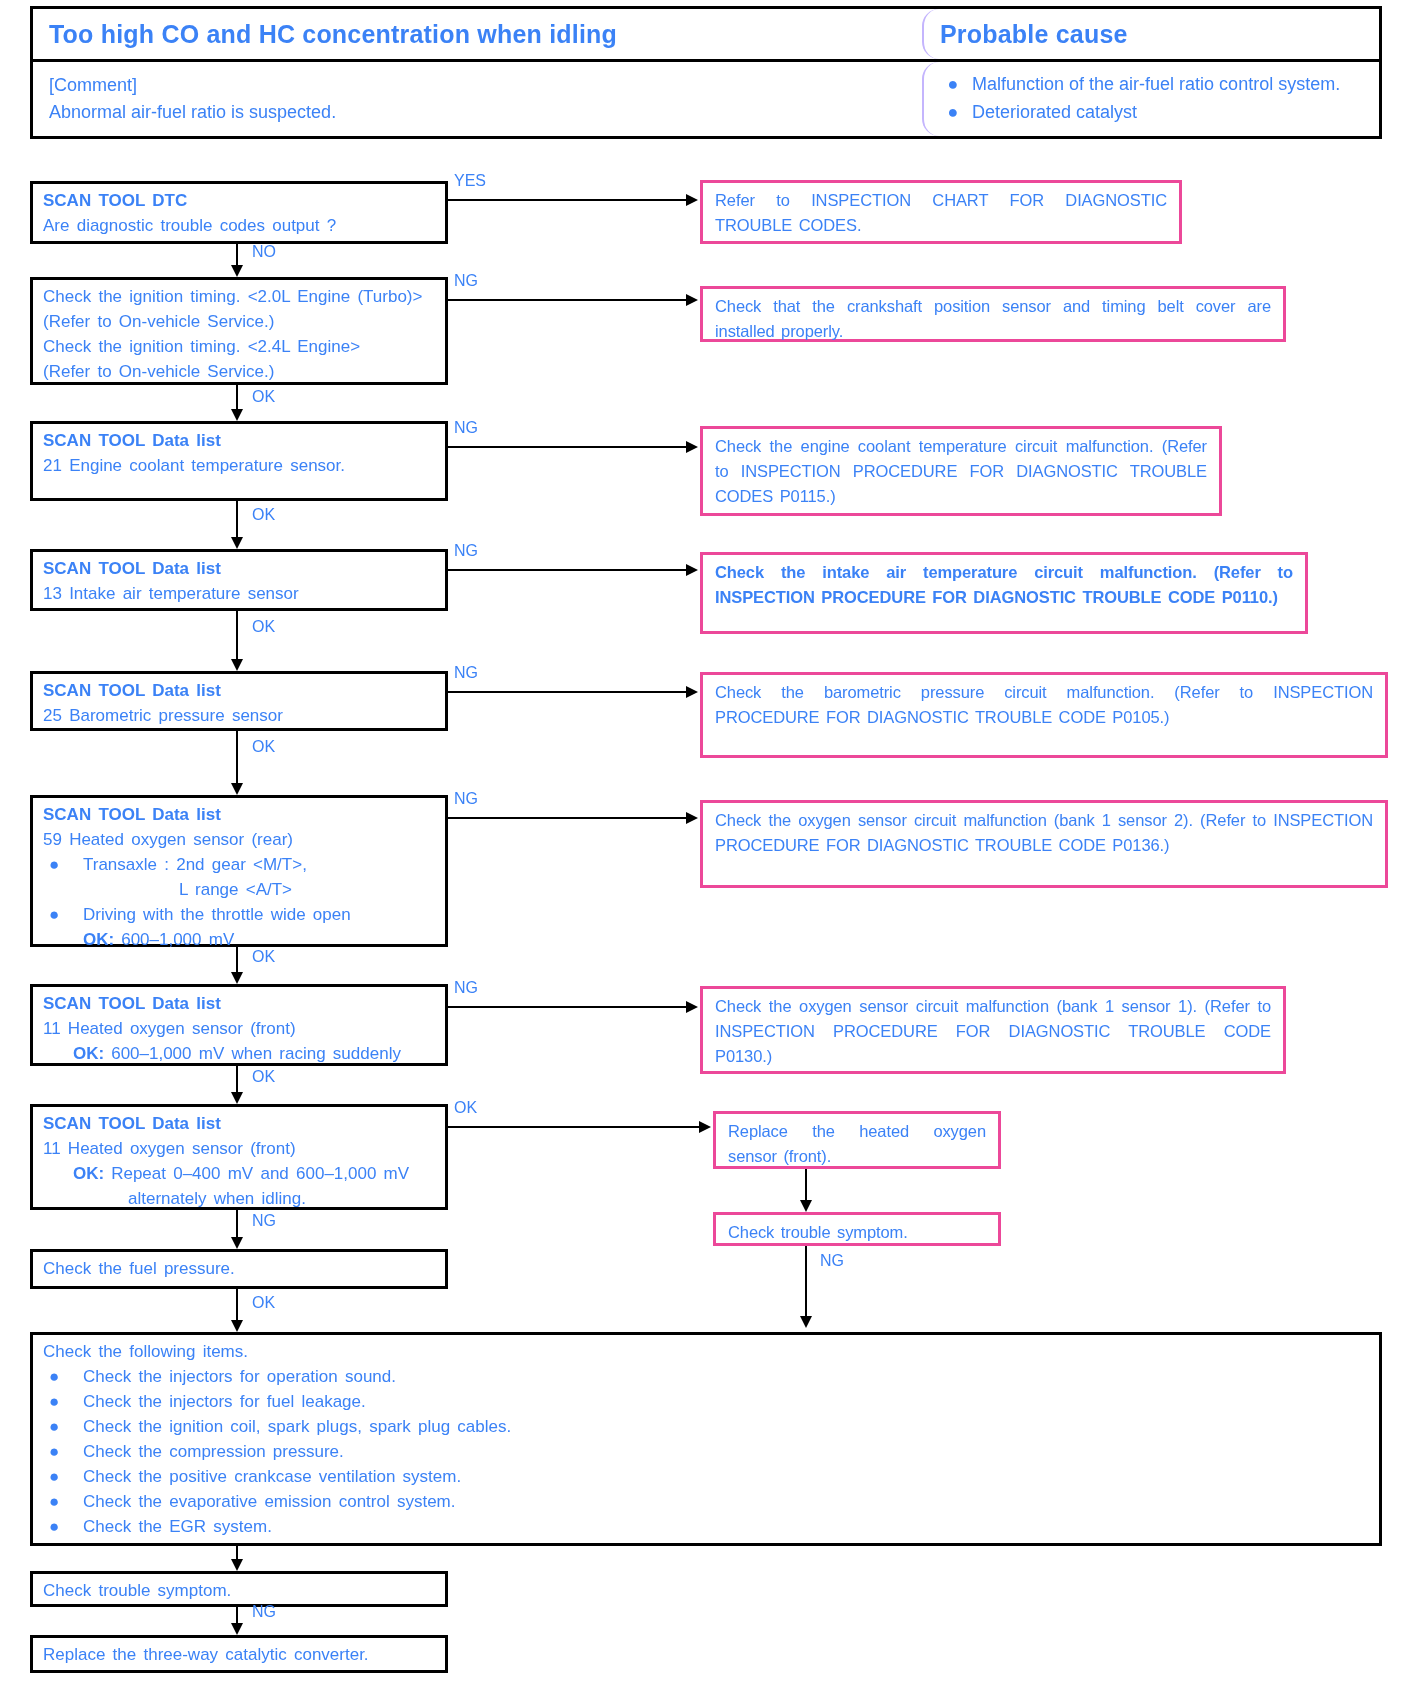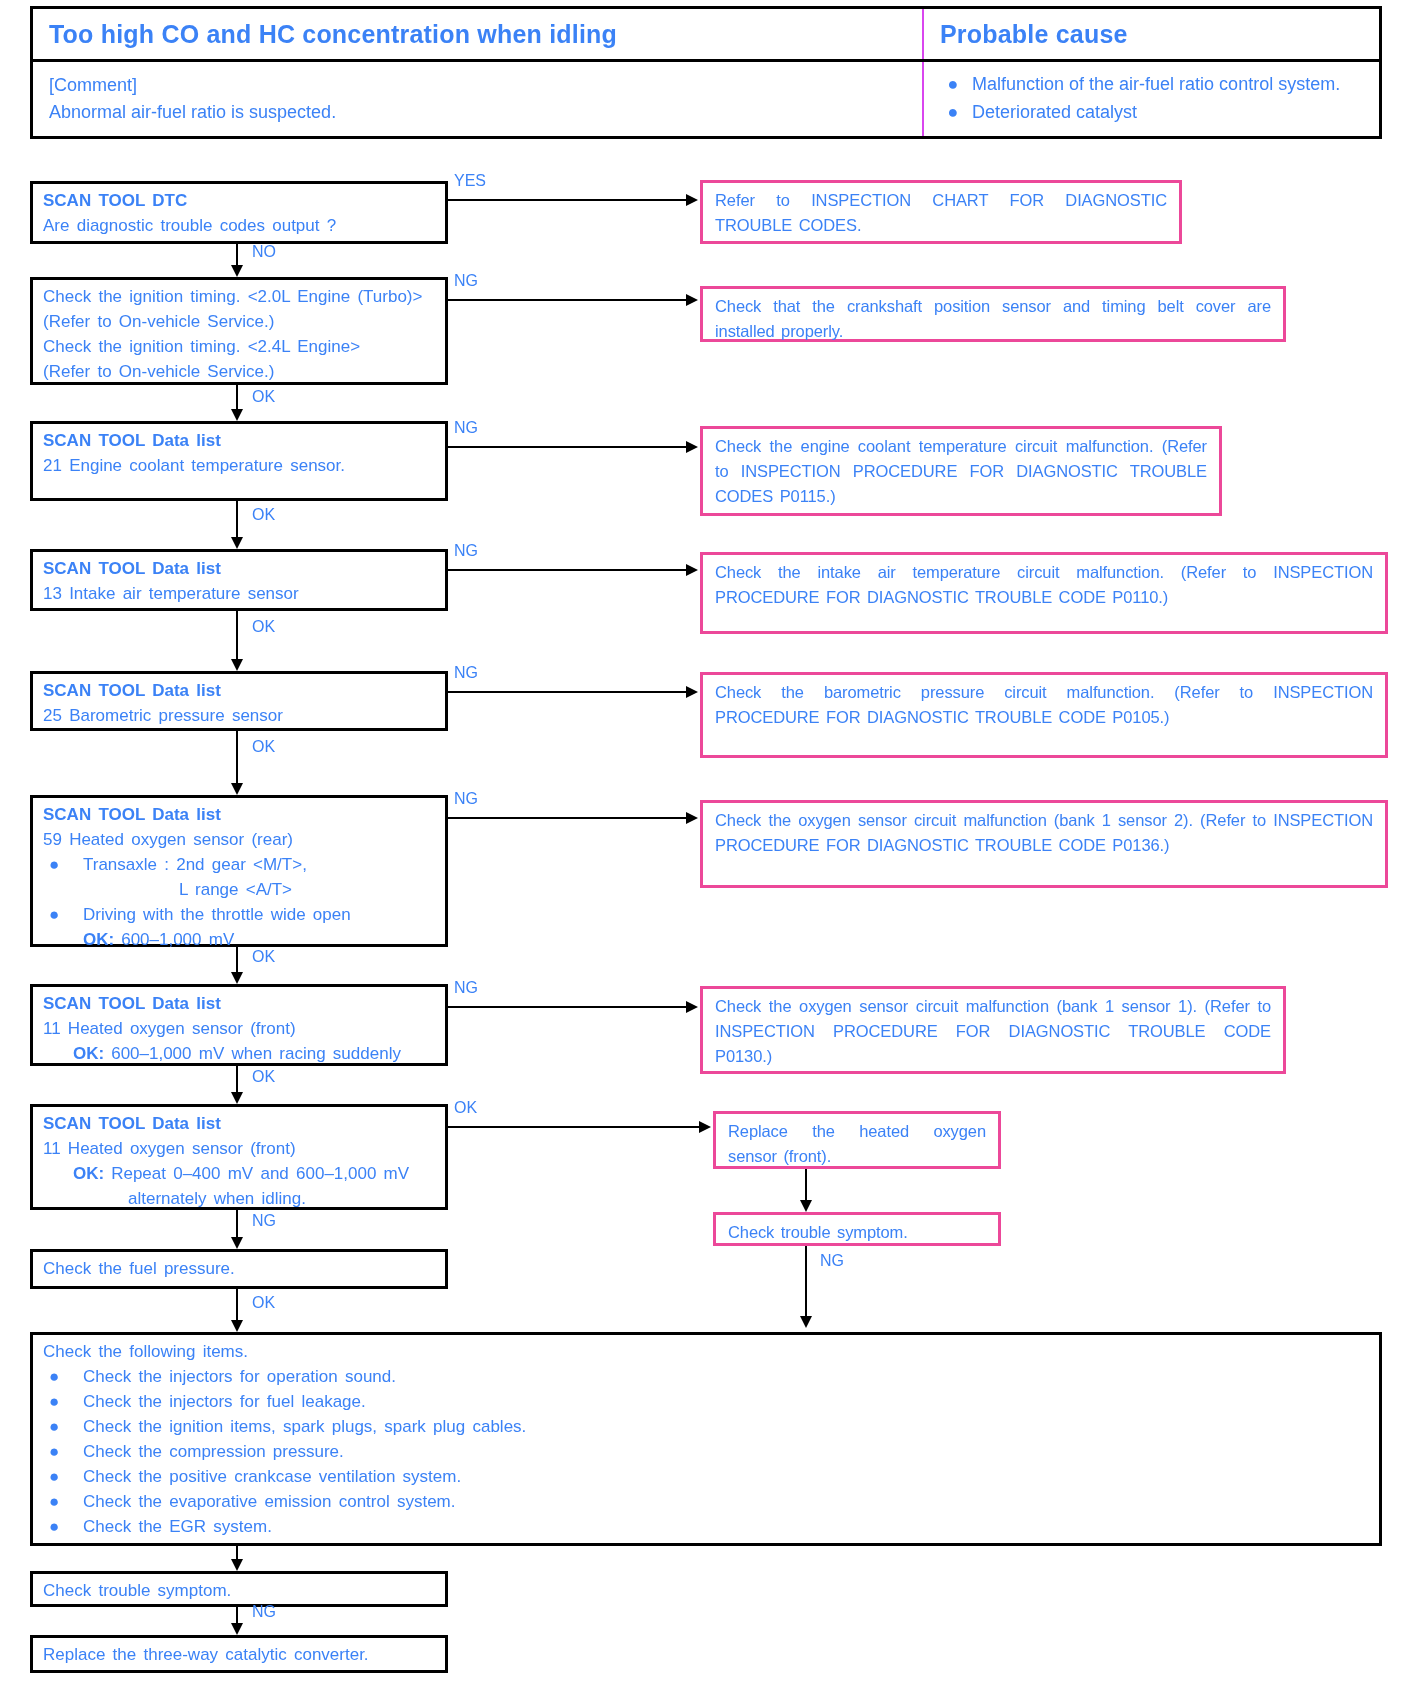--- a/index.html
+++ b/index.html
@@ -5,21 +5,21 @@
   html,body{margin:0;padding:0;background:#e8e8e8;}
   .page{
     position:relative;width:1408px;height:1702px;background:#ffffff;
     font-family:"Liberation Sans", sans-serif;color:#3b82f6;overflow:hidden;
   }
   
   .htable{position:absolute;left:30px;top:6px;width:1352px;border:3px solid #000;box-sizing:border-box;background:#fff;}
   .hrow1{display:flex;border-bottom:3px solid #000;}
   .hrow2{display:flex;align-items:flex-end;}
   .hcell-l{width:889px;box-sizing:border-box;}
-  .hcell-r{flex:1;border-left:2px solid #d946ef;box-sizing:border-box;}
+  .hcell-r{flex:1;border-left:2px solid #c4b5fd;box-sizing:border-box;border-radius:17px;}
   .htitle{font-size:25px;font-weight:bold;padding:11px 16px 10px 16px;letter-spacing:.2px;}
   .hcomment{font-size:18px;line-height:27px;padding:8px 16px 10px 16px;}
   .hcauses{font-size:18px;line-height:28px;padding:8px 10px 10px 10px;}
   .crow{display:flex;}
   .crow .bul-dot{width:38px;text-align:center;flex:none;}
   
   .sbox{position:absolute;left:30px;width:418px;border:3px solid #000;box-sizing:border-box;
         background:#fff;font-size:17px;line-height:25px;padding:4px 10px;word-spacing:2.5px;}
   .rbox{position:absolute;border:3px solid #ec4899;box-sizing:border-box;background:#fff;
         font-size:16.5px;line-height:25px;padding:5px 12px;word-spacing:2px;text-align:justify;letter-spacing:-0.1px;}
@@ -133,21 +133,21 @@
     <div class="bul">
         <span class="bul-dot">●</span>
         <span>Check the injectors for operation sound.</span>
       </div>
     <div class="bul">
         <span class="bul-dot">●</span>
         <span>Check the injectors for fuel leakage.</span>
       </div>
     <div class="bul">
         <span class="bul-dot">●</span>
-        <span>Check the ignition items, spark plugs, spark plug cables.</span>
+        <span>Check the ignition coil, spark plugs, spark plug cables.</span>
       </div>
     <div class="bul">
         <span class="bul-dot">●</span>
         <span>Check the compression pressure.</span>
       </div>
     <div class="bul">
         <span class="bul-dot">●</span>
         <span>Check the positive crankcase ventilation system.</span>
       </div>
     <div class="bul">
@@ -170,21 +170,21 @@
 
   <div class="rbox" style="left:700px;top:180px;width:482px;height:64px;">
     <div>Refer to INSPECTION CHART FOR DIAGNOSTIC TROUBLE CODES.</div>
   </div>
   <div class="rbox" style="left:700px;top:286px;width:586px;height:56px;">
     <div>Check that the crankshaft position sensor and timing belt cover are installed properly.</div>
   </div>
   <div class="rbox" style="left:700px;top:426px;width:522px;height:90px;">
     <div>Check the engine coolant temperature circuit malfunction. (Refer to INSPECTION PROCEDURE FOR DIAGNOSTIC TROUBLE CODES P0115.)</div>
   </div>
-  <div class="rbox" style="left:700px;top:552px;width:688px;height:82px;">
+  <div class="rbox" style="left:700px;top:552px;width:608px;height:82px;font-weight:bold;">
     <div>Check the intake air temperature circuit malfunction. (Refer to INSPECTION PROCEDURE FOR DIAGNOSTIC TROUBLE CODE P0110.)</div>
   </div>
   <div class="rbox" style="left:700px;top:672px;width:688px;height:86px;">
     <div>Check the barometric pressure circuit malfunction. (Refer to INSPECTION PROCEDURE FOR DIAGNOSTIC TROUBLE CODE P0105.)</div>
   </div>
   <div class="rbox" style="left:700px;top:800px;width:688px;height:88px;">
     <div>Check the oxygen sensor circuit malfunction (bank 1 sensor 2). (Refer to INSPECTION PROCEDURE FOR DIAGNOSTIC TROUBLE CODE P0136.)</div>
   </div>
   <div class="rbox" style="left:700px;top:986px;width:586px;height:88px;">
     <div>Check the oxygen sensor circuit malfunction (bank 1 sensor 1). (Refer to INSPECTION PROCEDURE FOR DIAGNOSTIC TROUBLE CODE P0130.)</div>

